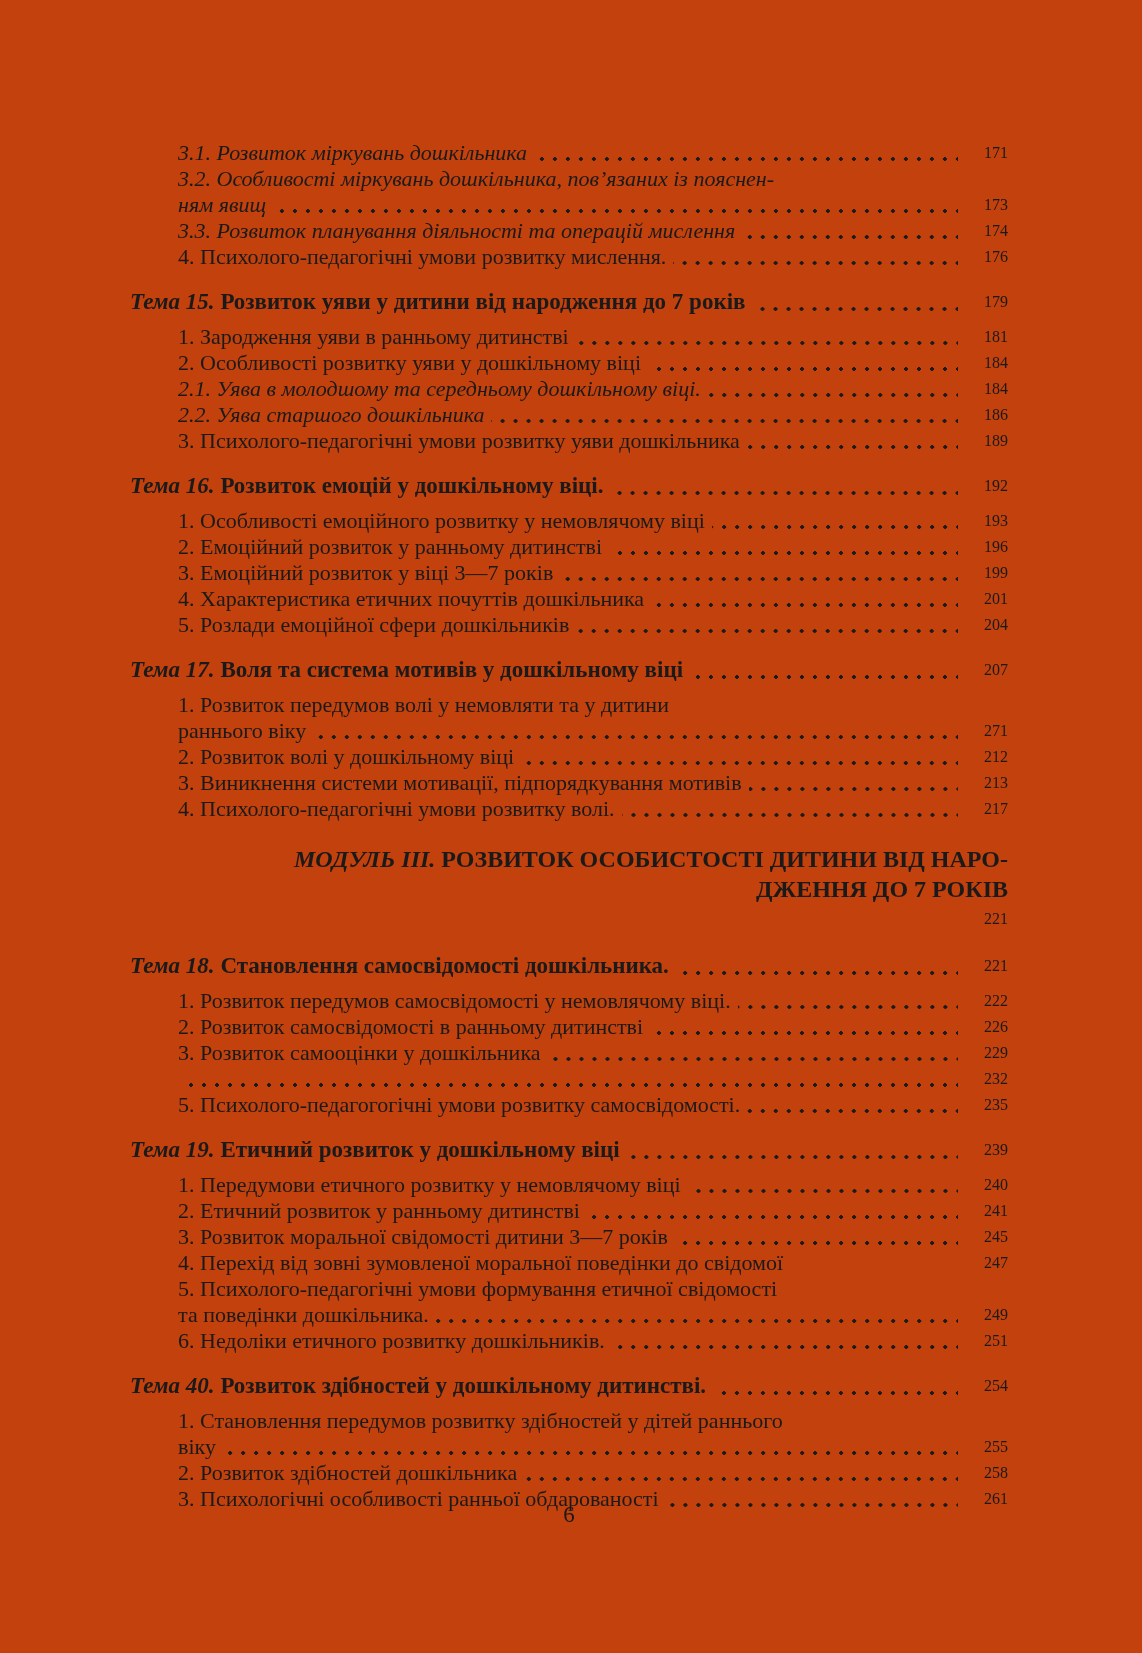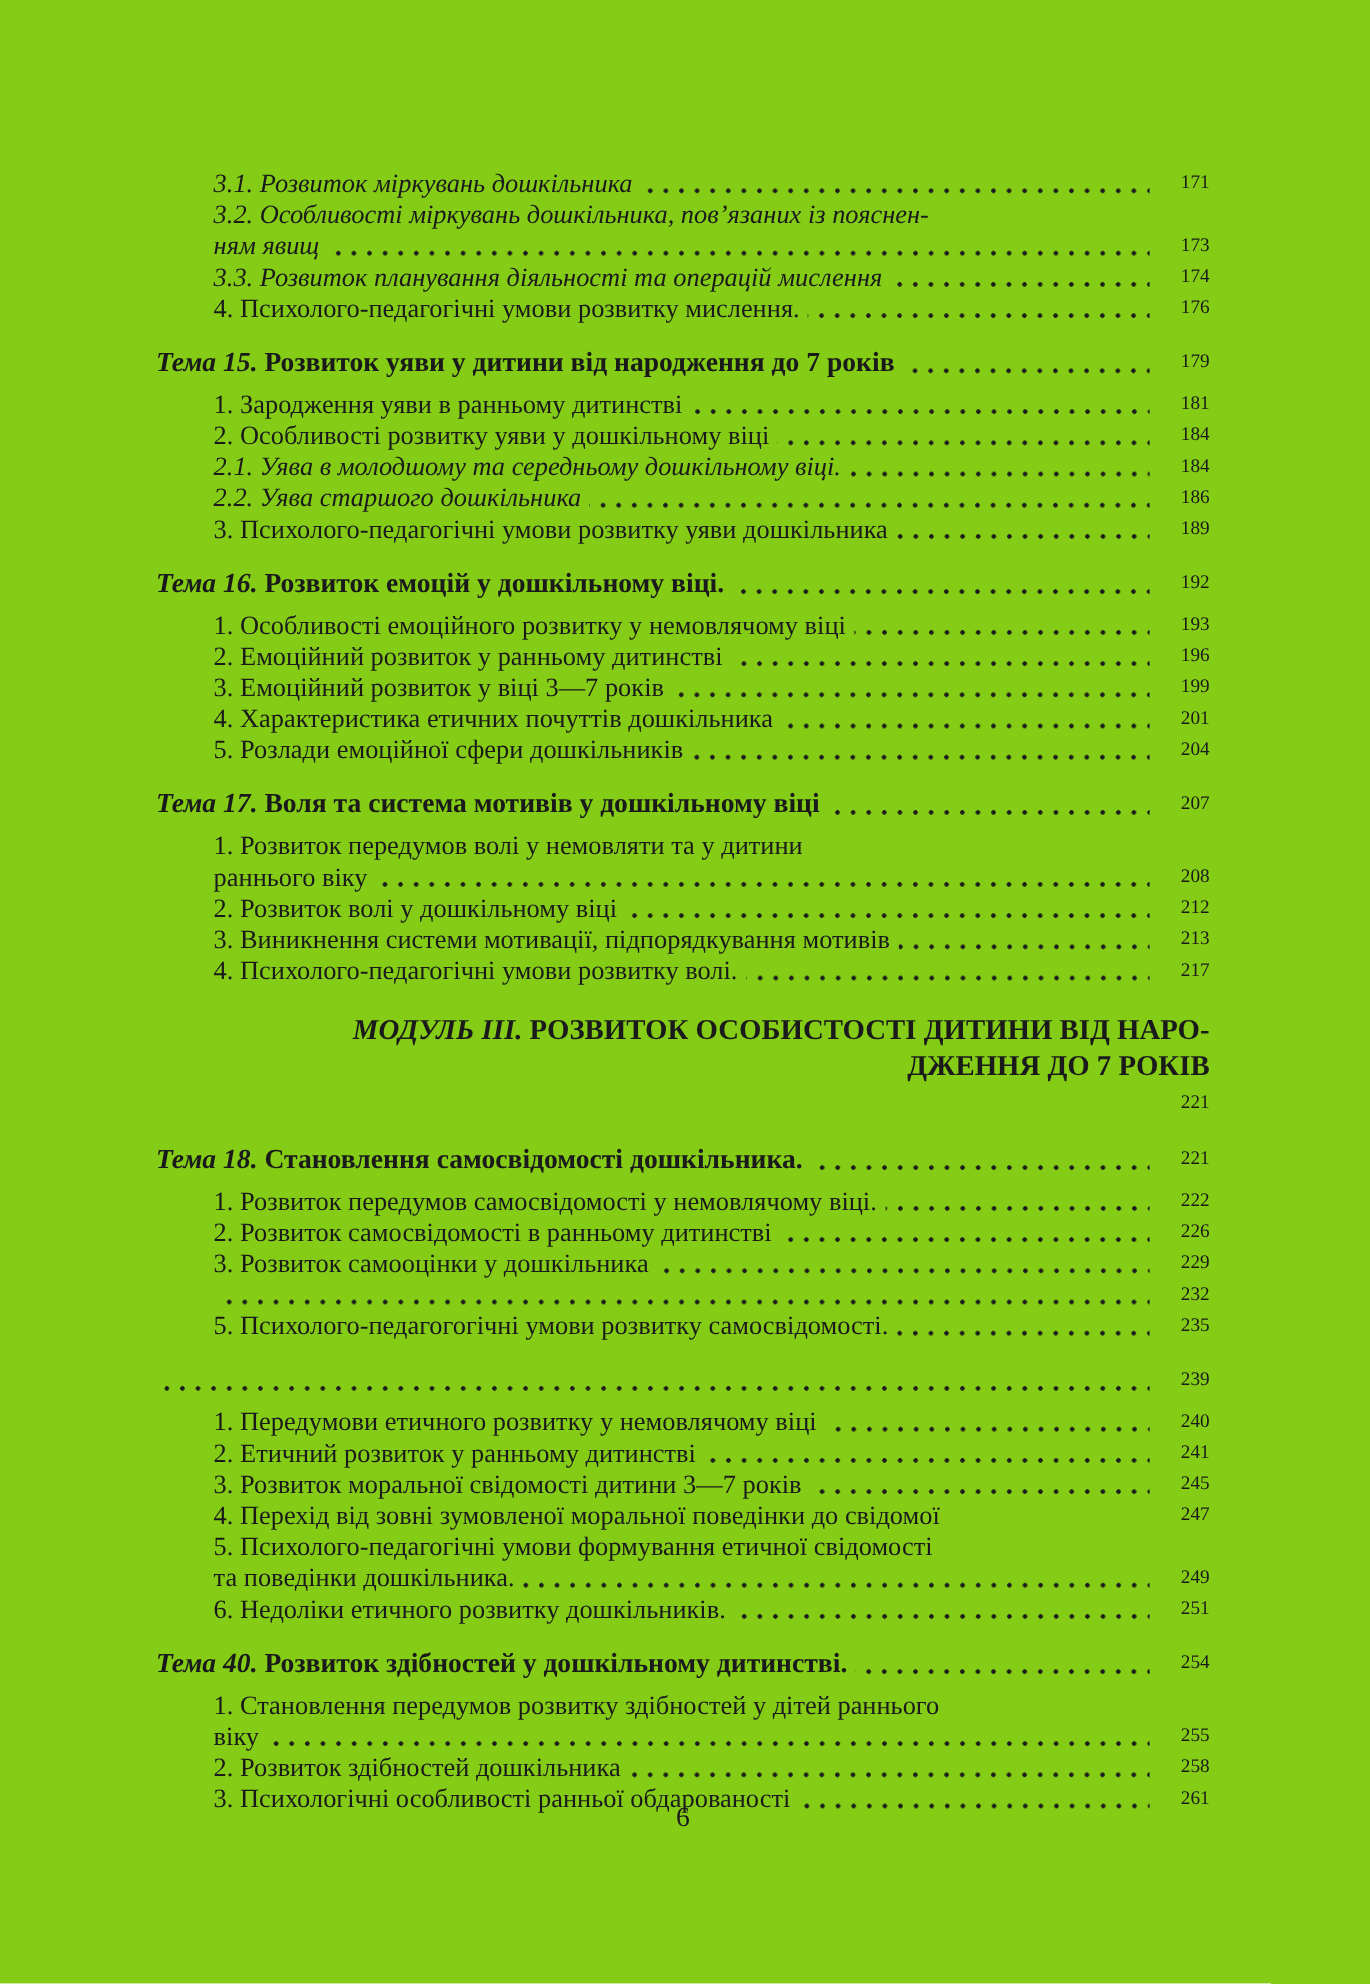--- a/index.html
+++ b/index.html
@@ -1,21 +1,21 @@
 <!DOCTYPE html>
 <html><head>
 <meta charset="utf-8">
 <title>Document</title>
 <style>
   html, body { margin: 0; padding: 0; background: #ffffff; }
   .page {
     position: relative;
     width: 1142px;
     height: 1653px;
-    background: #84cc16;
+    background: #c2410c;
     color: #1a1a1a;
     font-family: "Liberation Serif", "DejaVu Serif", serif;
     box-sizing: border-box;
     padding: 140px 134px 0 130px;
     overflow: hidden;
   }
   .toc-list { width: 100%; }
   .entry { margin: 0; }
   .toc-line {
     display: flex;
@@ -192,21 +192,21 @@
         </div>
       </div>
       <div class="entry item">
         <div class="toc-line">
           <span class="text"><span class="seg-regular">1. Розвиток передумов волі у немовляти та у дитини</span></span>
           <span class="leader nodots"></span>
         </div>
         <div class="toc-line">
           <span class="text"><span class="seg-regular">раннього віку</span></span>
           <span class="leader"></span>
-          <span class="pagenum">208</span>
+          <span class="pagenum">271</span>
         </div>
       </div>
       <div class="entry item">
         <div class="toc-line">
           <span class="text"><span class="seg-regular">2. Розвиток волі у дошкільному віці</span></span>
           <span class="leader"></span>
           <span class="pagenum">212</span>
         </div>
       </div>
       <div class="entry item">
@@ -270,20 +270,21 @@
       </div>
       <div class="entry item">
         <div class="toc-line">
           <span class="text"><span class="seg-regular">5. Психолого-педагогогічні умови розвитку самосвідомості.</span></span>
           <span class="leader"></span>
           <span class="pagenum">235</span>
         </div>
       </div>
       <div class="entry topic">
         <div class="toc-line">
+          <span class="text"><span class="seg-bold-italic">Тема 19.</span><span class="seg-bold"> Етичний розвиток у дошкільному віці</span></span>
           <span class="leader"></span>
           <span class="pagenum">239</span>
         </div>
       </div>
       <div class="entry item">
         <div class="toc-line">
           <span class="text"><span class="seg-regular">1. Передумови етичного розвитку у немовлячому віці</span></span>
           <span class="leader"></span>
           <span class="pagenum">240</span>
         </div>

